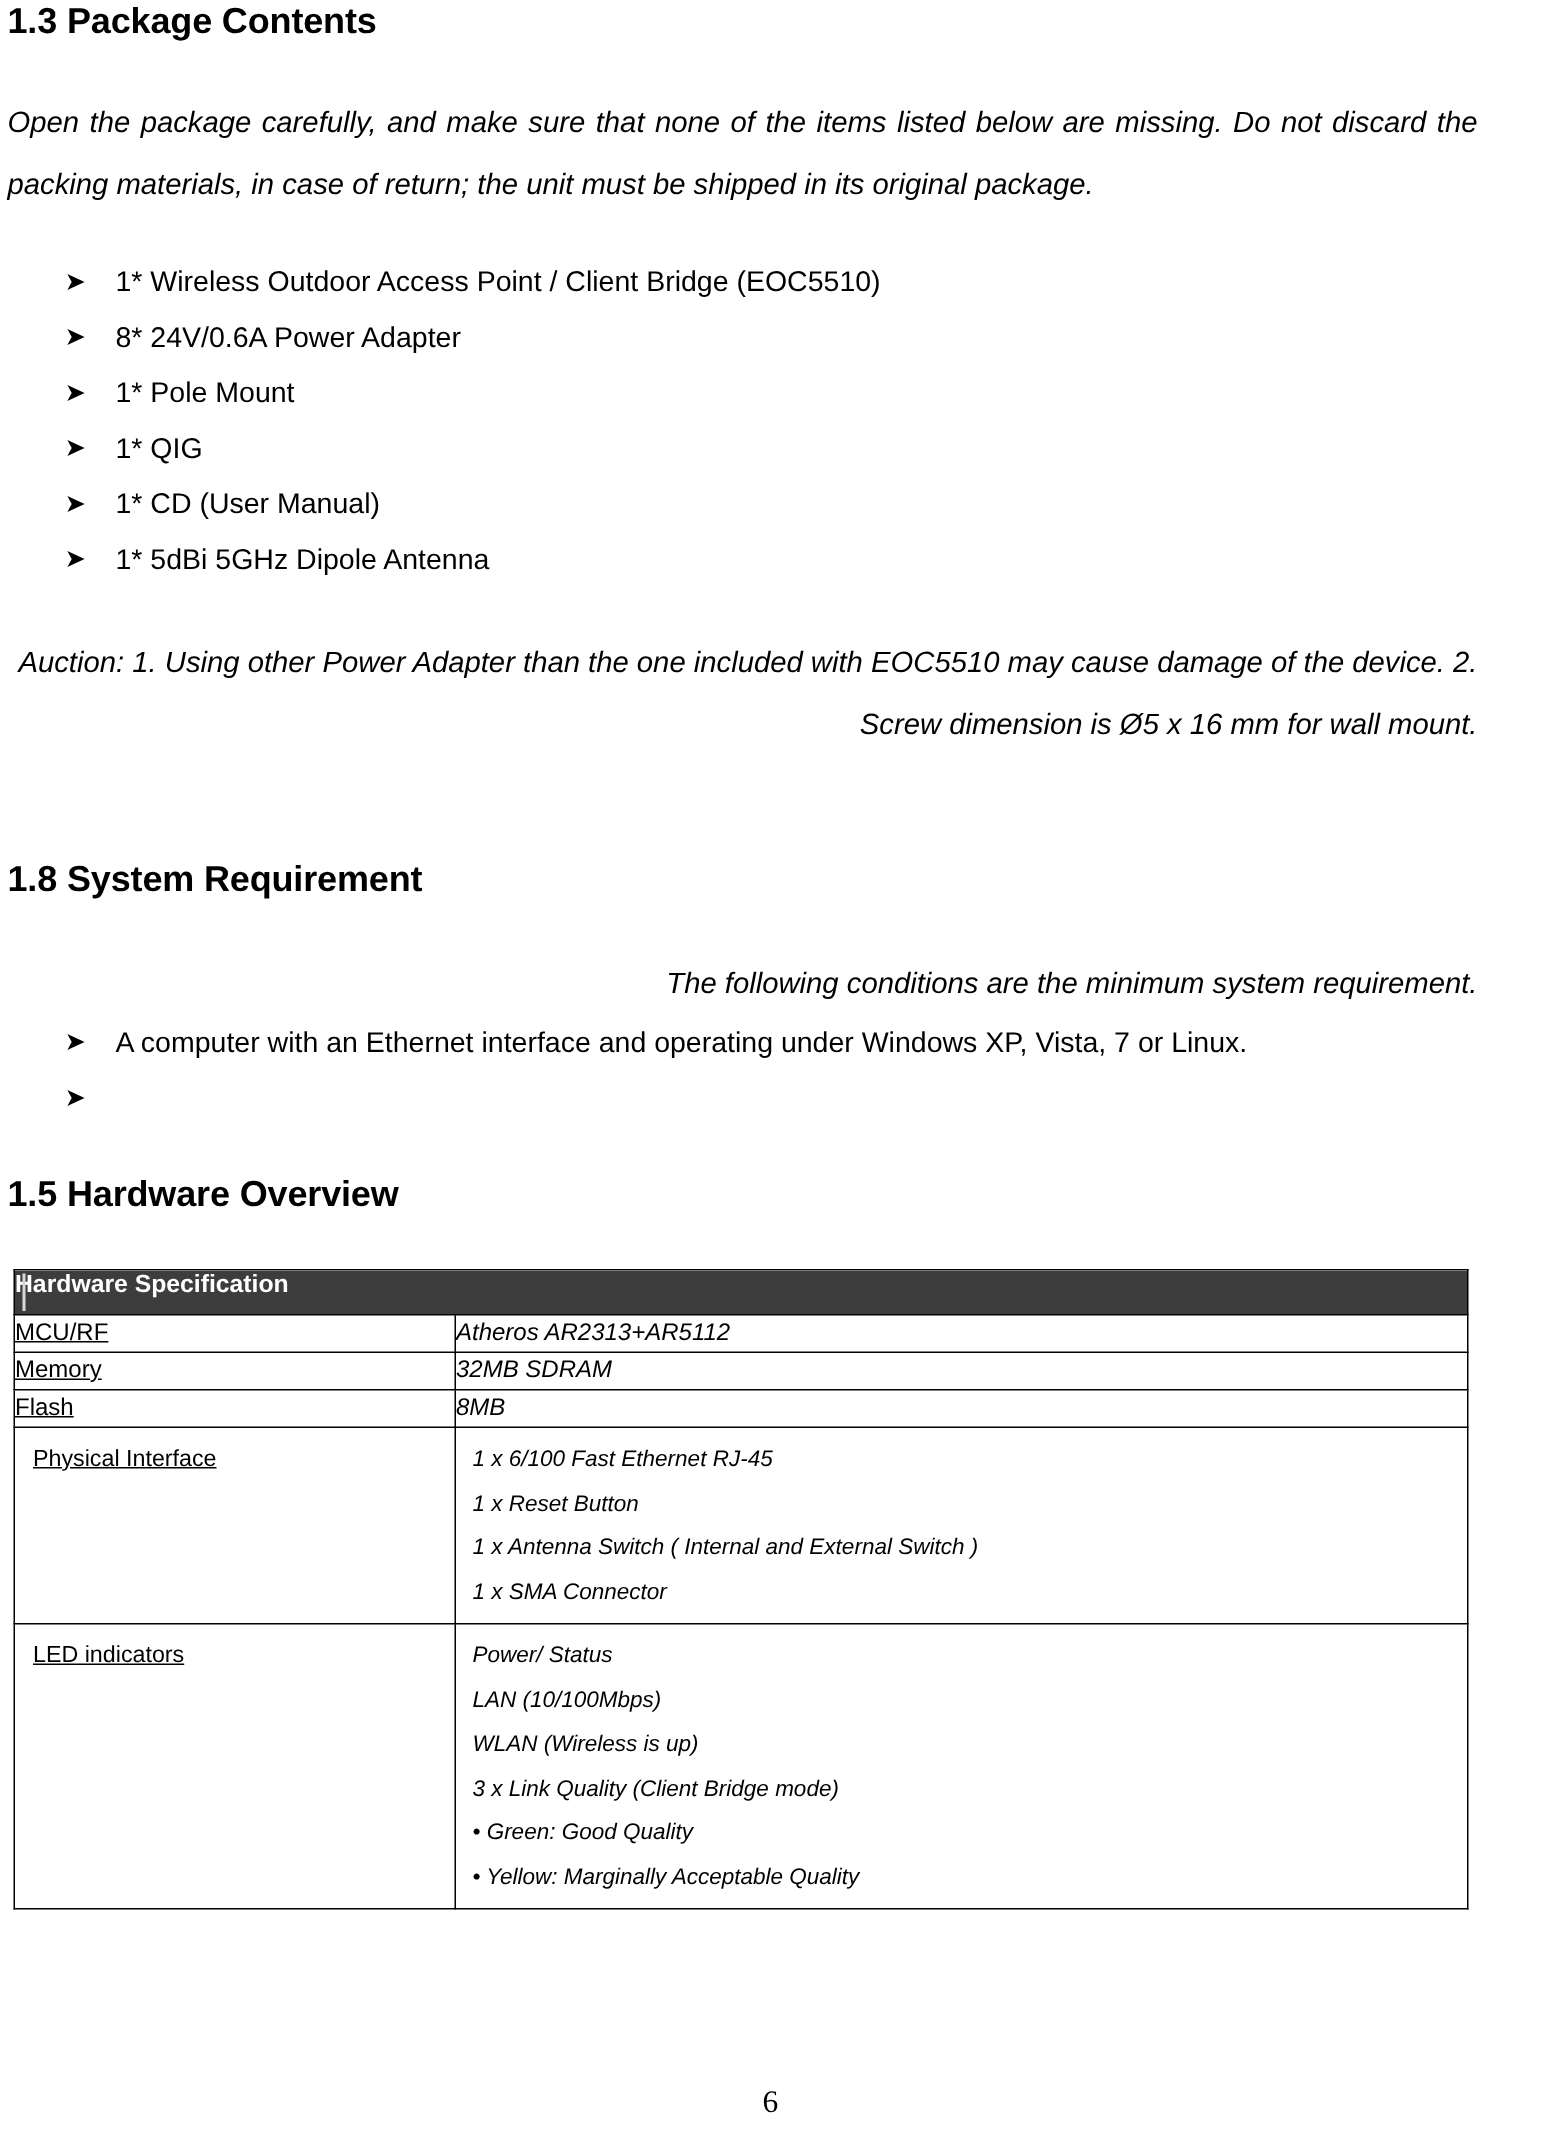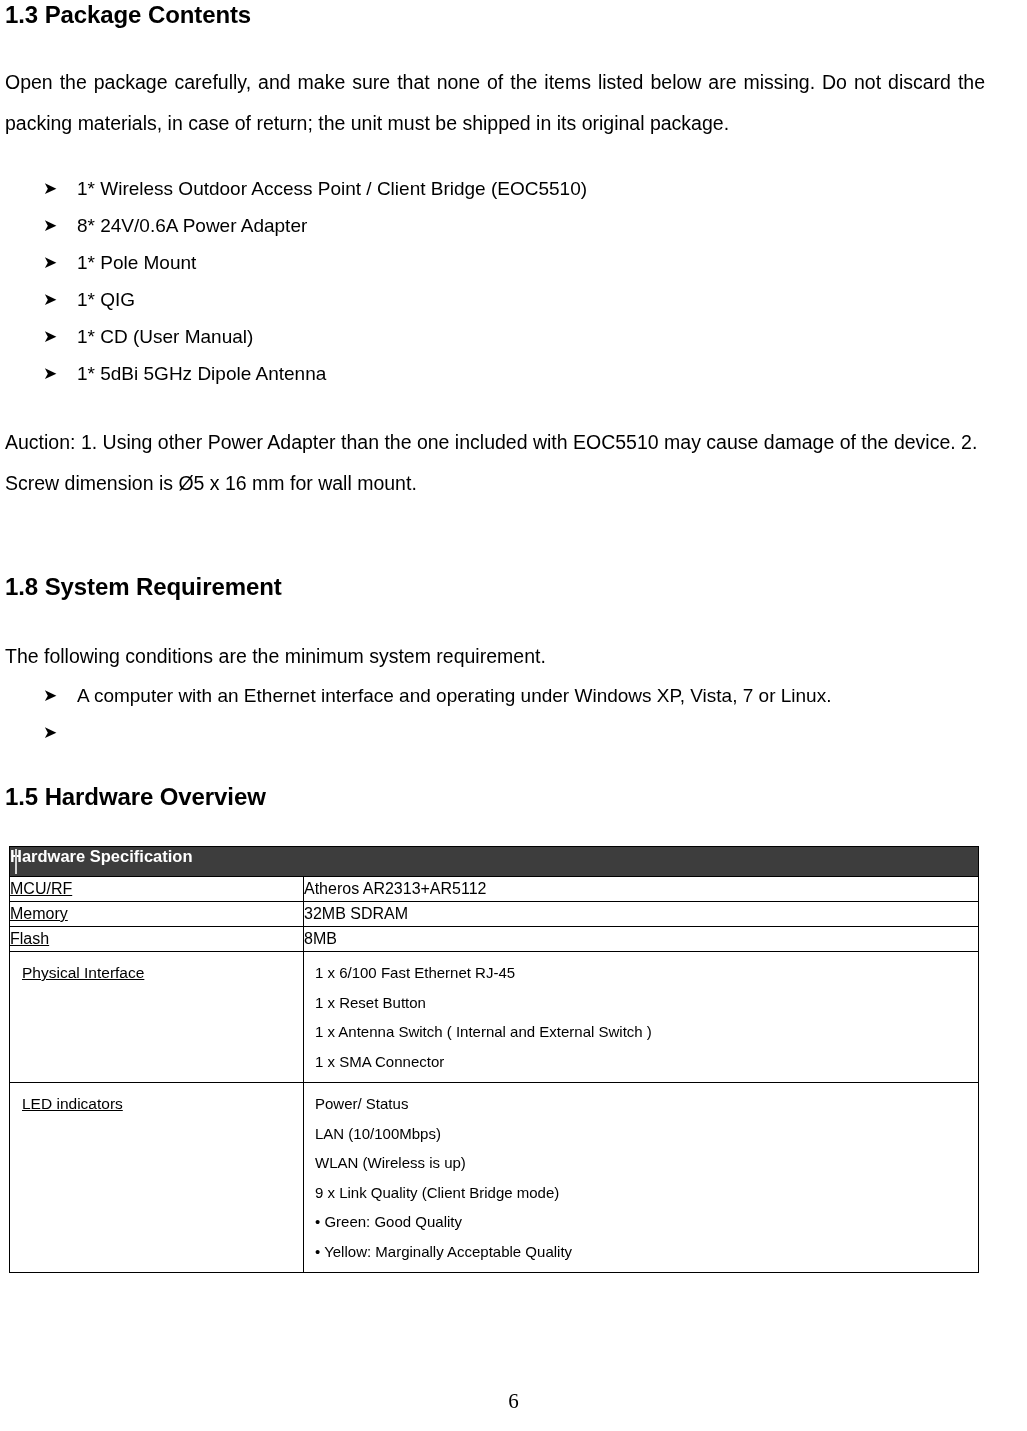--- a/index.html
+++ b/index.html
@@ -30,23 +30,24 @@
     margin: 0;
     line-height: 30px;
   }
 
   p.body-text {
     font-size: 19.5px;
     line-height: 41px;
     margin: 0;
     text-align: justify;
     text-justify: inter-word;
+    font-style: italic;
   }
   p.body-text.nojust {
-    text-align: left;
+    text-align: right;
   }
 
   ul.arrow-list {
     list-style: none;
     margin: 0;
     padding: 0;
   }
   ul.arrow-list li {
     position: relative;
     padding-left: 72px;
@@ -110,20 +111,21 @@
   td.key-cell {
     font-size: 16px;
     padding: 7px 0 7px 12px;
     line-height: 24px;
     text-decoration: underline;
   }
   td.val-cell {
     font-size: 16px;
     padding: 7px 0 7px 17px;
     line-height: 24px;
+    font-style: italic;
   }
   td.val-cell.multi {
     font-size: 15px;
     padding: 6px 0 6px 11px;
     line-height: 29.5px;
   }
   td.key-cell.multi {
     font-size: 15.5px;
     padding: 6px 0 6px 12px;
     line-height: 29.5px;
@@ -243,21 +245,21 @@
           <span class="line">1 x Antenna Switch ( Internal and External Switch )</span>
           <span class="line">1 x SMA Connector</span>
         </td>
       </tr>
       <tr>
         <td class="key-cell multi">LED indicators</td>
         <td class="val-cell multi">
           <span class="line">Power/ Status</span>
           <span class="line">LAN (10/100Mbps)</span>
           <span class="line">WLAN (Wireless is up)</span>
-          <span class="line">9 x Link Quality (Client Bridge mode)</span>
+          <span class="line">3 x Link Quality (Client Bridge mode)</span>
           <span class="line">• Green: Good Quality</span>
           <span class="line">• Yellow: Marginally Acceptable Quality</span>
         </td>
       </tr>
     </tbody>
   </table>
 
   <div class="page-number">6</div>
 
 </div>

